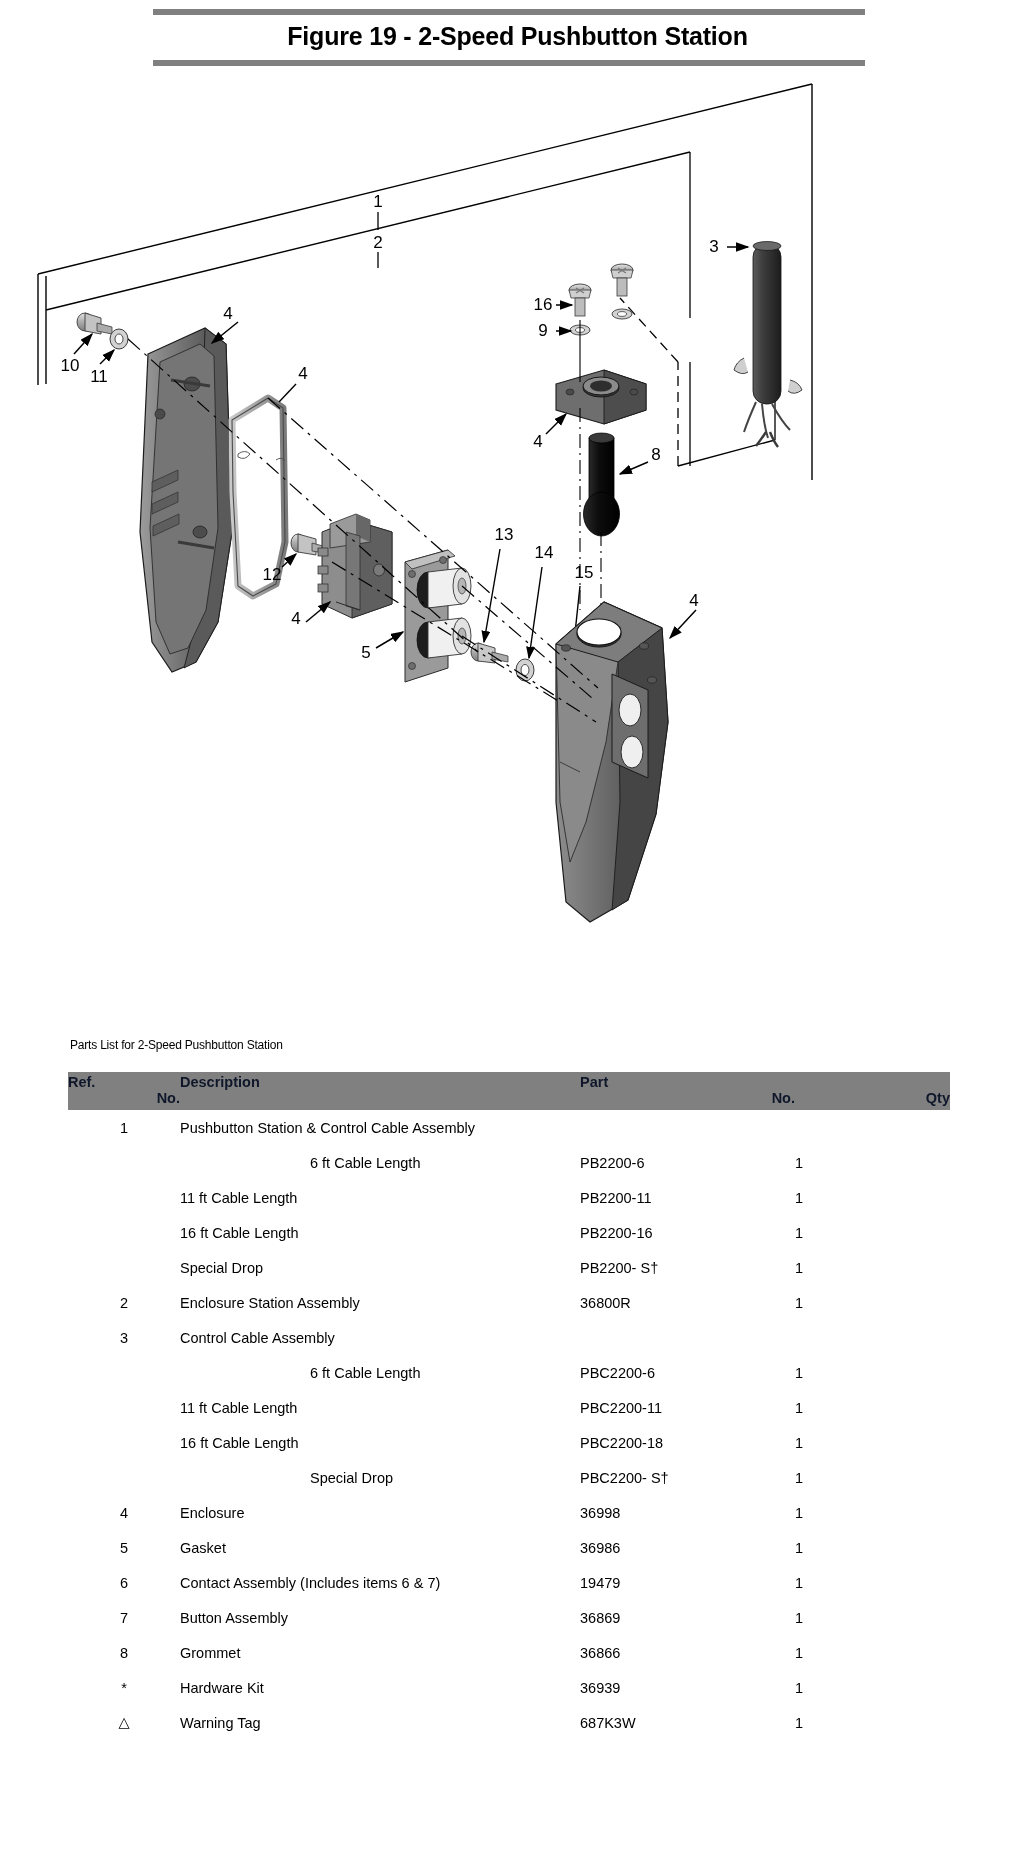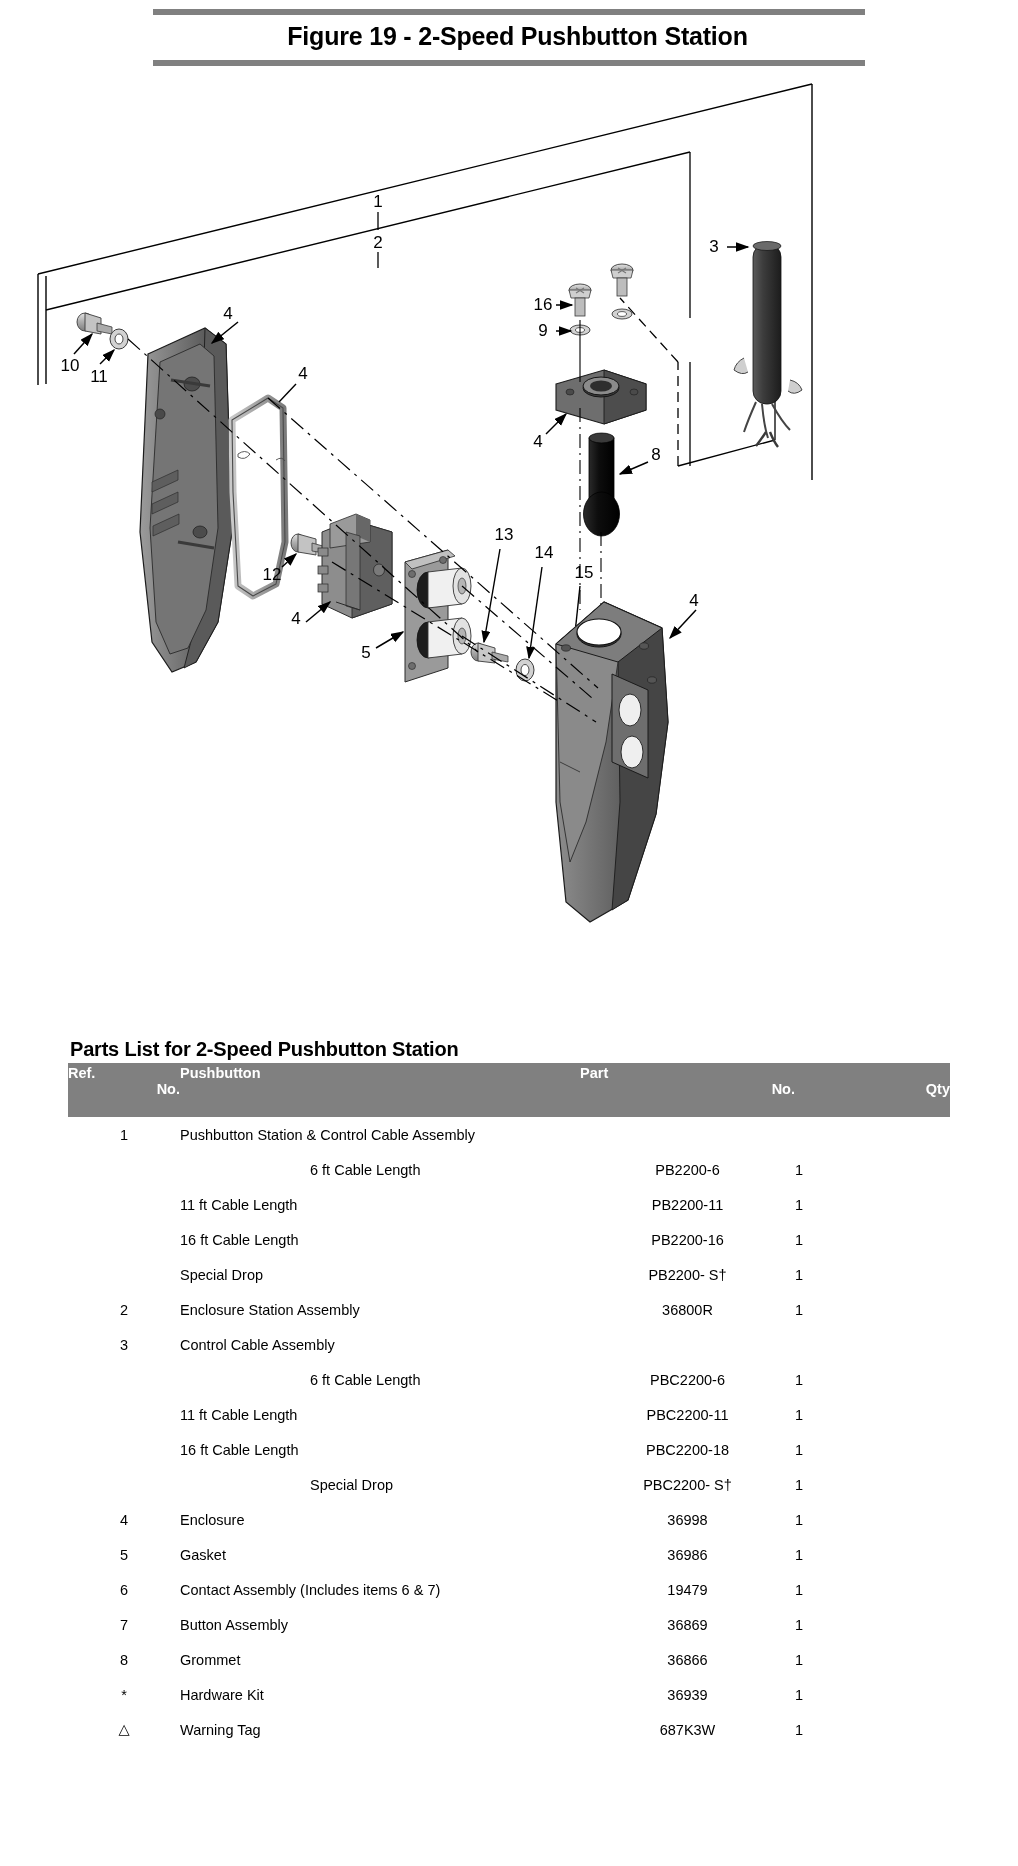--- a/index.html
+++ b/index.html
@@ -15,38 +15,38 @@
                 letter-spacing:-0.2px;line-height:30px;padding:6px 0 2px 17px;}
 
   
   #diagram{position:absolute;left:0;top:62px;width:1018px;height:990px;}
   #diagram svg{display:block;}
   .callout-txt{font-family:"Liberation Sans","DejaVu Sans",sans-serif;
                font-size:17px;fill:#000;}
 
   
   #parts-section{position:absolute;left:68px;top:1038px;width:882px;}
-  #parts-caption{font-size:20px;font-weight:bold;margin:0 0 2px 2px;
+  #parts-caption{font-size:12px;font-weight:normal;margin:0 0 20px 2px;
                  letter-spacing:-0.2px;}
   table.parts{border-collapse:collapse;width:882px;table-layout:fixed;}
-  table.parts thead th{background:#808080;color:#ffffff;font-size:14.5px;
+  table.parts thead th{background:#808080;color:#0f172a;font-size:14.5px;
         font-weight:bold;text-align:left;vertical-align:top;
-        padding:3px 0 20px 0;line-height:15.5px;}
+        padding:3px 0 4px 0;line-height:15.5px;}
   table.parts thead th .l2{display:block;text-align:right;}
   th.c-ref{width:112px;padding-left:10px;}
   th.c-desc{width:400px;padding-left:8px;}
   th.c-part{width:215px;padding-left:8px;}
   th.c-qty{width:155px;padding-left:80px;}
   th.c-qty .l1{display:block;visibility:hidden;}
   table.parts tbody td{font-size:14.5px;padding:0;height:35px;
         vertical-align:middle;color:#000;}
   td.ref{text-align:center;width:112px;padding-right:28px;}
   td.desc{padding-left:114px;width:400px;}
   td.desc.ind{padding-left:130px;}
-  td.part{padding-left:8px;width:215px;text-align:center;}
+  td.part{padding-left:8px;width:215px;}
   td.qty{width:155px;padding-left:80px;}
   .tri{font-size:15px;line-height:15px;}
 </style>
 </head>
 <body>
 
 <div id="title-block">
   <div class="rule top"></div>
   <div id="figure-title">Figure 19 - 2-Speed Pushbutton Station</div>
   <div class="rule bot"></div>
@@ -315,21 +315,21 @@
 
 <div id="parts-section">
   <div id="parts-caption">Parts List for 2-Speed Pushbutton Station</div>
   <table class="parts">
     <thead>
       <tr>
         <th class="c-ref">
           <span>Ref.</span>
           <span class="l2">No.</span>
         </th>
-        <th class="c-desc">Pushbutton</th>
+        <th class="c-desc">Description</th>
         <th class="c-part">
           <span>Part</span>
           <span class="l2">No.</span>
         </th>
         <th class="c-qty">
           <span class="l1">&nbsp;</span>
           <span class="l2">Qty</span>
         </th>
       </tr>
     </thead>

